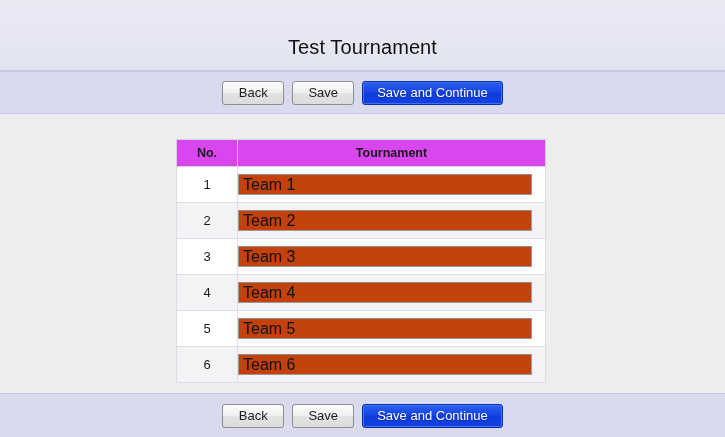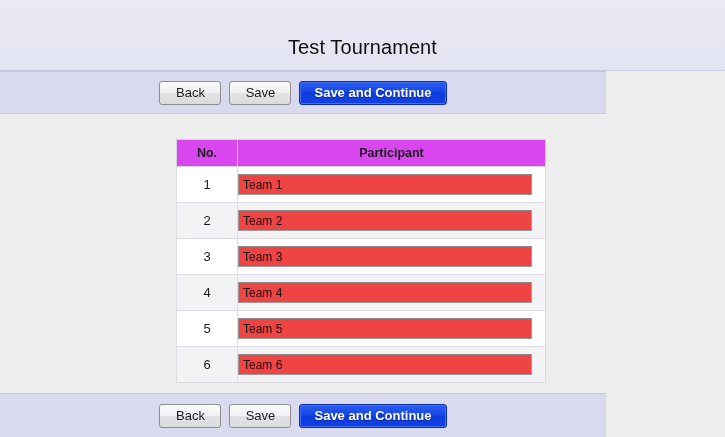--- a/index.html
+++ b/index.html
@@ -58,21 +58,21 @@
     color: #2020dd;
   }
   .breadcrumb .step-link {
     color: #1a1a1a;
   }
 
   
   .toolbar {
     position: absolute;
     left: 0;
-    width: 606px;
+    width: 725px;
     background: #d9daee;
     border-top: 1px solid #c6c7e6;
     border-bottom: 1px solid #c6c7e6;
     box-sizing: border-box;
     display: flex;
     align-items: center;
     justify-content: center;
   }
   .toolbar-top {
     top: 71px;
@@ -99,21 +99,21 @@
     box-sizing: border-box;
     cursor: pointer;
     text-align: center;
     white-space: nowrap;
     box-shadow: 0 1px 0 rgba(255,255,255,0.7) inset;
   }
   .btn-back { min-width: 62px; }
   .btn-save { min-width: 62px; text-align: center; }
   .btn-primary {
     color: #ffffff;
-    font-weight: bold;
+    font-weight: normal;
     min-width: 130px;
     border: 1px solid #0b2fa8;
     background: linear-gradient(to bottom, #2a5ff0 0%, #1746e4 45%, #0f3bdc 50%, #1442e2 100%);
     box-shadow: 0 0 0 1px #3f70f5 inset;
     text-shadow: 0 1px 1px rgba(0,0,0,0.35);
   }
 
   
   .main {
     position: absolute;
@@ -165,26 +165,26 @@
   }
   td.cell-participant {
     vertical-align: middle;
     padding: 0 6px;
   }
   input.participant-input {
     width: 294px;
     height: 21px;
     box-sizing: border-box;
     font-family: "Liberation Sans", sans-serif;
-    font-size: 12px;
+    font-size: 16px;
     color: #111111;
     padding: 1px 4px;
     border: 1px solid #9a9a9a;
     border-top-color: #8c8c8c;
-    background: #ef4444;
+    background: #c2410c;
     outline: none;
     border-radius: 0;
   }
 </style>
 </head>
 <body>
 
 <div class="page">
 
   <div class="header-band">
@@ -200,21 +200,21 @@
   <div class="main">
     <div class="table-wrap">
       <table class="participants">
         <colgroup>
           <col class="col-no">
           <col class="col-part">
         </colgroup>
         <thead>
           <tr>
             <th>No.</th>
-            <th>Participant</th>
+            <th>Tournament</th>
           </tr>
         </thead>
         <tbody>
           <tr>
             <td class="cell-no">1</td>
             <td class="cell-participant">
               <input class="participant-input" type="text" value="Team 1" style="">
             </td>
           </tr>
           <tr>

